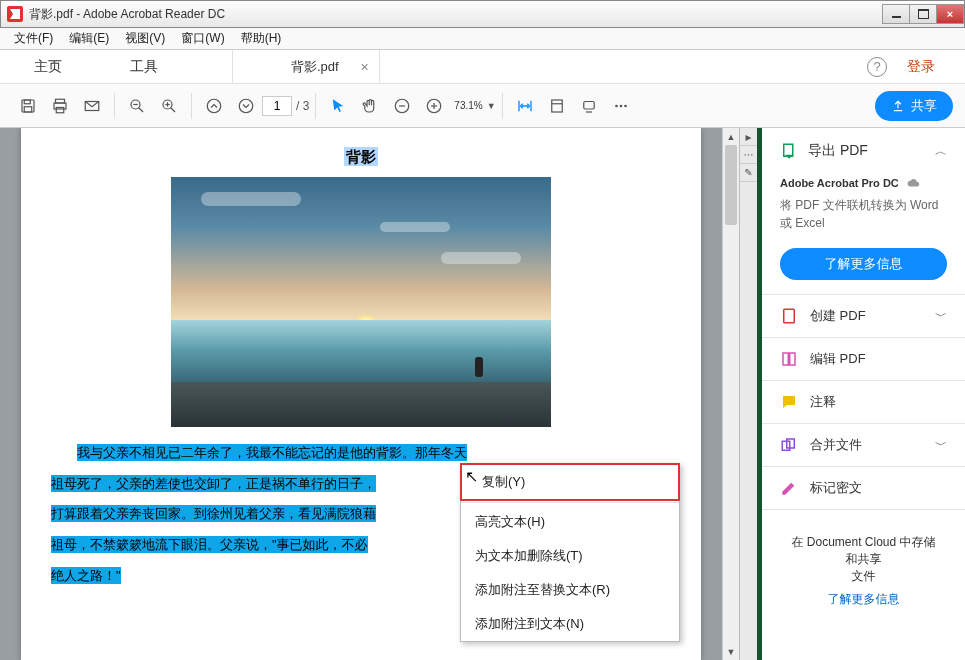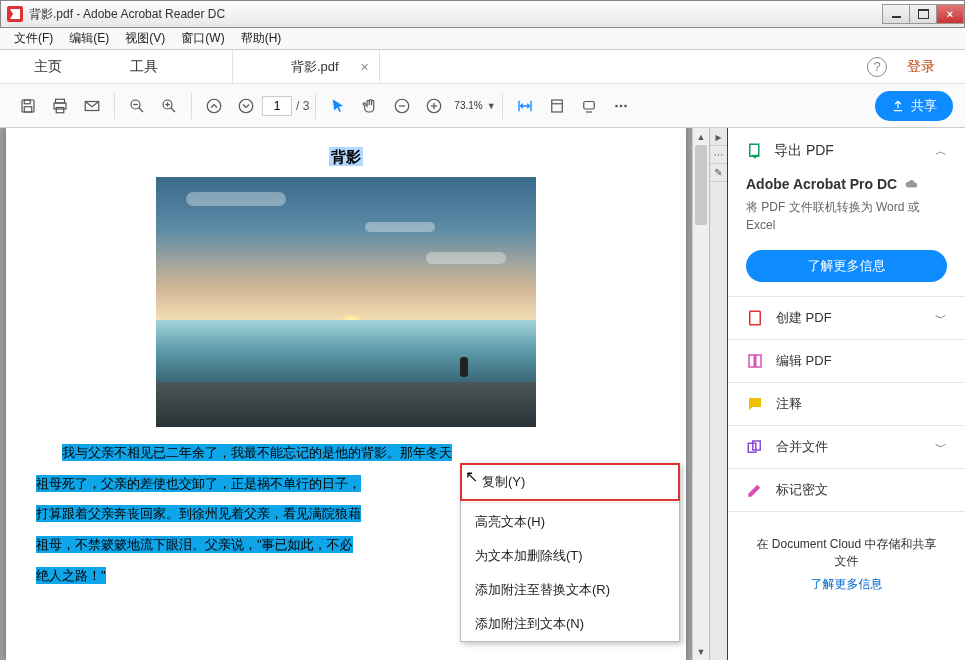--- a/index.html
+++ b/index.html
@@ -55,27 +55,27 @@
 .doc-body p span.sel { background: #0ea5e9; padding: 1px 0; }
 
 .vscroll { width: 17px; background: #efefef; border-left: 1px solid #ccc; position: relative; }
 .vscroll .arrow { height: 17px; display: flex; align-items: center; justify-content: center; font-size: 9px; color: #555; }
 .vscroll .thumb { position: absolute; top: 17px; left: 2px; right: 2px; height: 80px; background: #c8c8c8; border-radius: 2px; }
 
 .sidecol { width: 18px; background: #e9e9e9; border-left: 1px solid #bbb; }
 .sidecol div { height: 18px; border-bottom: 1px solid #ccc; font-size: 10px; color: #555; display: flex; align-items: center; justify-content: center; }
 .sidecol .arrow-l { font-size: 12px; }
 
-.right-panel { width: 238px; background: #fff; border-left: 1px solid #14532d; display: flex; flex-direction: column; overflow: hidden; }
+.right-panel { width: 208px; background: #fff; border-left: 5px solid #14532d; display: flex; flex-direction: column; overflow: hidden; }
 .rp-section { padding: 14px 18px; border-bottom: 1px solid #e5e5e5; }
 .rp-head { display: flex; align-items: center; gap: 10px; font-size: 14px; color: #333; cursor: pointer; }
 .rp-head .chev { margin-left: auto; font-size: 12px; color: #555; }
 .rp-icon { width: 18px; height: 18px; display: flex; align-items: center; justify-content: center; }
 .rp-sub { margin-top: 16px; }
-.rp-sub-title { font-size: 14px; font-weight: bold; color: #333; display: flex; align-items: center; gap: 8px; }
+.rp-sub-title { font-size: 11px; font-weight: bold; color: #333; display: flex; align-items: center; gap: 8px; }
 .rp-sub-desc { font-size: 12px; color: #666; margin-top: 6px; line-height: 1.5; }
 .rp-blue-btn { background: #0d8bff; color: #fff; border-radius: 16px; height: 32px; display: flex; align-items: center; justify-content: center; font-size: 13px; margin-top: 16px; cursor: pointer; }
 .rp-item { display: flex; align-items: center; gap: 12px; padding: 12px 18px; border-bottom: 1px solid #e5e5e5; font-size: 13px; color: #333; cursor: pointer; }
 .rp-item .chev { margin-left: auto; font-size: 12px; color: #555; }
 .rp-footer { padding: 24px; text-align: center; font-size: 12px; color: #333; }
 .rp-link { color: #0066cc; font-size: 12px; cursor: pointer; margin-top: 6px; display: block; }
 
 .context-menu { position: absolute; top: 463px; left: 460px; width: 220px; background: #fff; border: 1px solid #bbb; box-shadow: 2px 2px 6px rgba(0,0,0,0.25); z-index: 1000; }
 .context-menu .cm-item { padding: 8px 14px; font-size: 13px; color: #222; cursor: default; }
 .context-menu .cm-item.hl { border: 2px solid #d33; margin: -1px; position: relative; z-index: 2; padding-left: 20px; }

